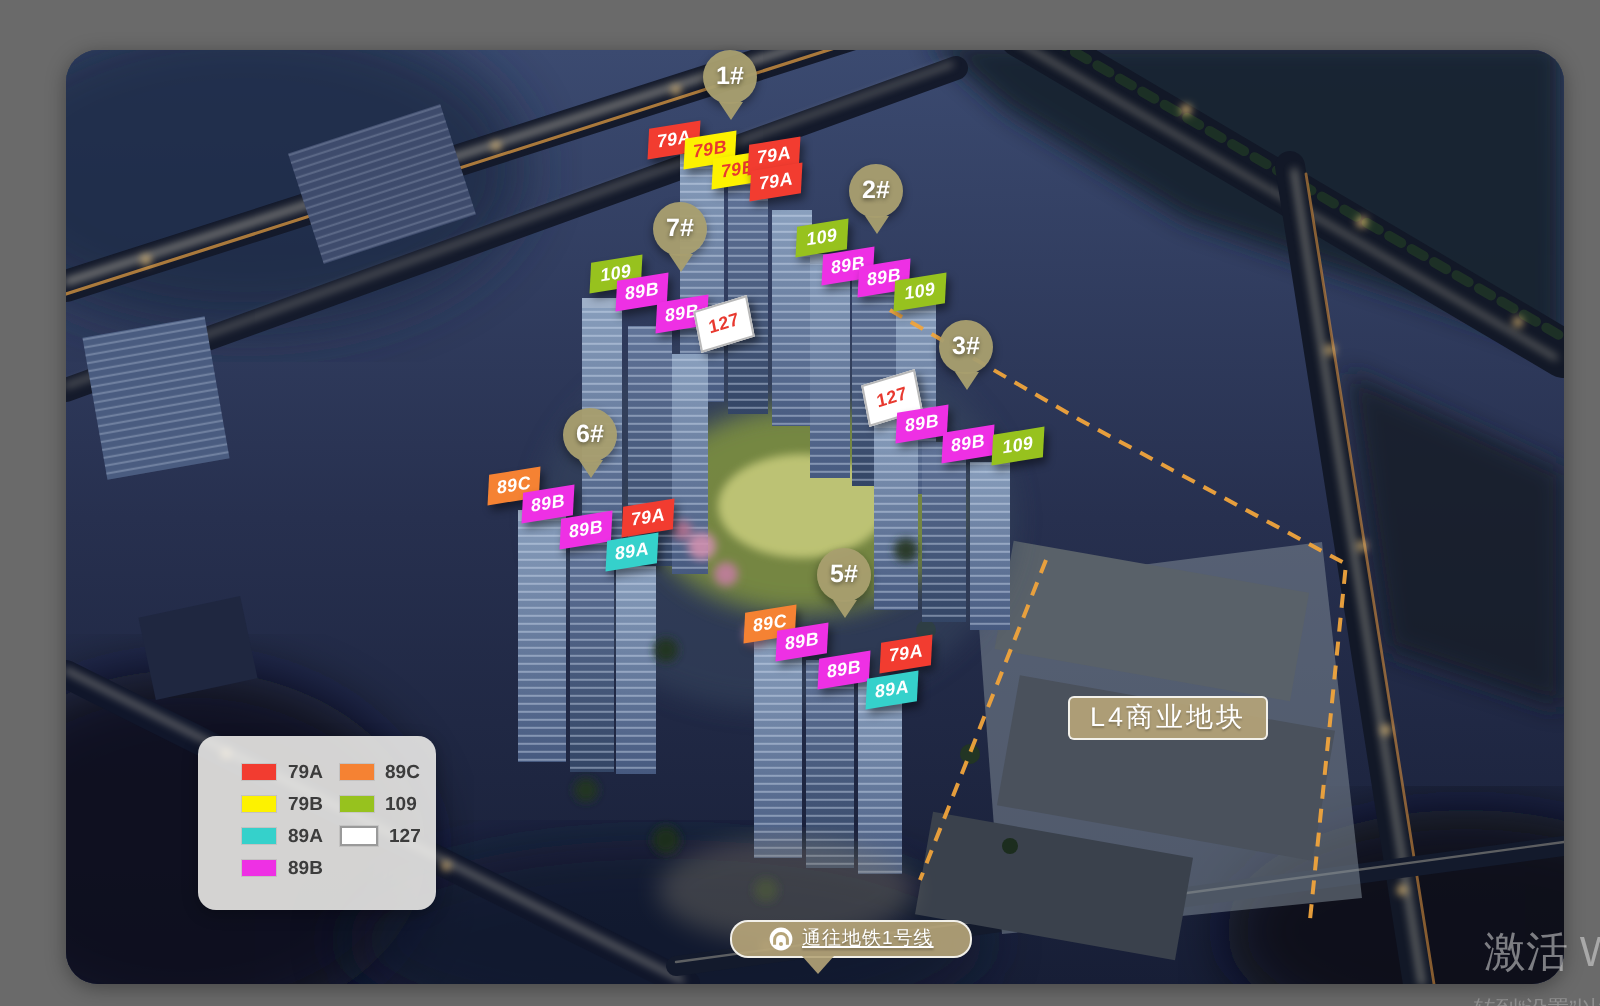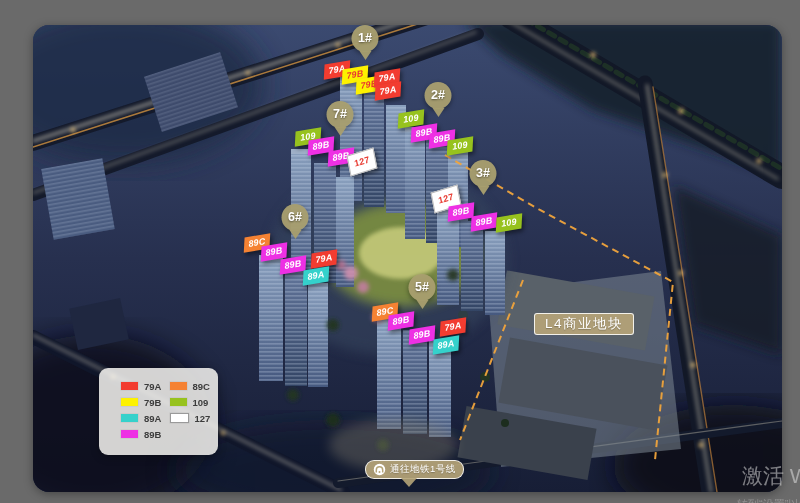--- a/index.html
+++ b/index.html
@@ -53,22 +53,22 @@
   .legend-row{display:flex;align-items:center;gap:6px;height:10px;}
   .legend-swatch{width:17px;height:8px;flex:0 0 17px;box-shadow:0 0 0 .5px rgba(0,0,0,.08);}
   .legend-label{font-size:9.5px;font-weight:bold;color:#3c3c3c;}
   
   .tan-label{
     position:absolute;z-index:10;
     background:rgba(181,164,120,.92);border:1px solid rgba(255,255,255,.85);
     color:#fff;display:flex;align-items:center;justify-content:center;
     text-shadow:0 1px 1px rgba(0,0,0,.25);
   }
-  #l4-label{left:534px;top:313px;width:98px;height:20px;font-size:13.5px;letter-spacing:1.5px;border-radius:3px;}
-  #metro-label{left:365px;top:460px;height:17px;padding:0 7px;font-size:9.5px;letter-spacing:.5px;border-radius:9px;gap:4px;}
+  #l4-label{left:534px;top:348px;width:98px;height:20px;font-size:13.5px;letter-spacing:1.5px;border-radius:3px;}
+  #metro-label{left:365px;top:460px;height:17px;padding:0 18px;font-size:9.5px;letter-spacing:.5px;border-radius:9px;gap:4px;text-decoration:underline;}
   #metro-pointer{
     position:absolute;left:401px;top:478px;z-index:10;width:0;height:0;
     border-left:8px solid transparent;border-right:8px solid transparent;
     border-top:9px solid rgba(181,164,120,.9);
   }
   
   #watermark{position:absolute;left:742px;top:462px;z-index:20;white-space:nowrap;
     font-size:21px;color:rgba(228,228,228,.52);}
   #watermark2{position:absolute;left:737px;top:497px;z-index:20;white-space:nowrap;
     font-size:11px;color:rgba(205,205,205,.38);}

